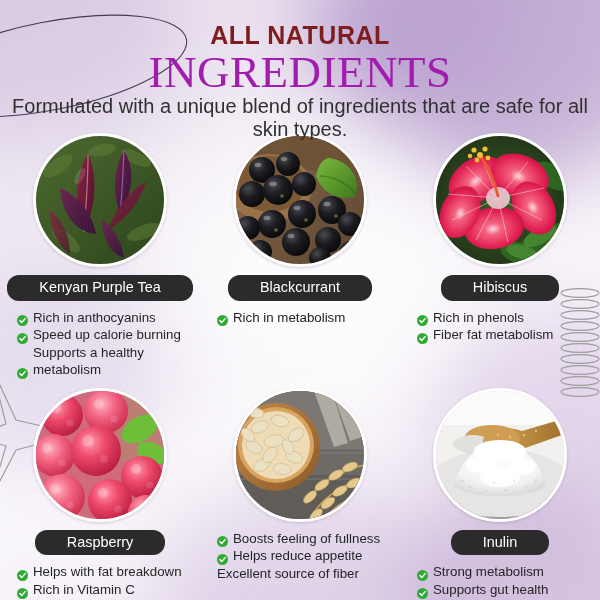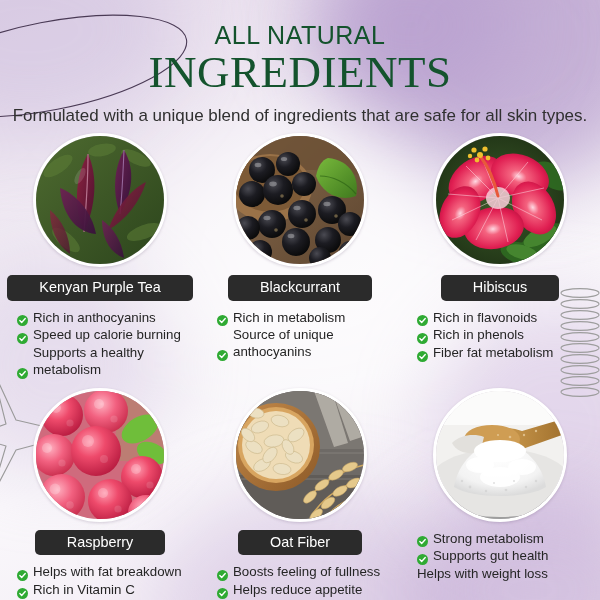--- a/index.html
+++ b/index.html
@@ -82,36 +82,35 @@
   
   .header {
     position: absolute;
     top: 22px; left: 0; right: 0;
     text-align: center;
     z-index: 5;
   }
   .title-top {
     font-size: 25px;
     letter-spacing: 0.5px;
-    color: #14532d;
-    font-weight: 400;
+    color: #7f1d1d;
+    font-weight: 700;
     line-height: 1.08;
   }
   .title-main {
     font-family: "Liberation Serif", serif;
     font-size: 45px;
     font-weight: 400;
     letter-spacing: 0.5px;
-    color: #14532d;
+    color: #a21caf;
     line-height: 1.0;
     margin-top: 1px;
   }
   .subtitle {
-    margin-top: 11px;
-    font-size: 17px;
+    font-size: 20px;
     color: #303030;
     font-weight: 400;
   }
   
   .grid {
     position: absolute;
     top: 133px;
     left: 0;
     width: 600px;
     z-index: 4;
@@ -135,21 +134,21 @@
     box-shadow: 0 1px 3px rgba(80,60,95,0.22);
     overflow: hidden;
     position: relative;
     background: #cfc6d4;
   }
   .photo svg { display: block; }
   .pill {
     margin-top: 8px;
     background: #2b2b2b;
     color: #ffffff;
-    border-radius: 5px;
+    border-radius: 12px;
     padding: 4px 32px 5px;
     font-size: 14.4px;
     line-height: 1.15;
     white-space: nowrap;
     text-align: center;
   }
   .benefits {
     margin-top: 9px;
     width: 178px;
     padding-left: 6px;
@@ -351,27 +350,20 @@
         </div>
         <div class="pill">Blackcurrant</div>
         <div class="benefits">
           <div class="benefit">
             <svg class="check" viewBox="0 0 12 12">
               <circle cx="6" cy="6" r="6" fill="#2faa33"></circle>
               <path d="M3.1 6.1 L5.1 8.1 L9 3.9" stroke="#ffffff" stroke-width="1.5" fill="none" stroke-linecap="round" stroke-linejoin="round"></path>
             </svg>
             <span class="benefit-text">Rich in metabolism</span>
           </div>
-          <div class="benefit">
-            <svg class="check" viewBox="0 0 12 12">
-              <circle cx="6" cy="6" r="6" fill="#2faa33"></circle>
-              <path d="M3.1 6.1 L5.1 8.1 L9 3.9" stroke="#ffffff" stroke-width="1.5" fill="none" stroke-linecap="round" stroke-linejoin="round"></path>
-            </svg>
-            <span class="benefit-text">Source of unique anthocyanins</span>
-          </div>
         </div>
       </div>
 
       <div class="card">
         <div class="photo">
           <svg width="128" height="128" viewBox="0 0 128 128">
             <defs>
               <radialGradient id="hibBg" cx="50%" cy="50%" r="75%">
                 <stop offset="0%" stop-color="#3c5c2a"></stop>
                 <stop offset="100%" stop-color="#17260f"></stop>
@@ -423,27 +415,20 @@
             </g>
           </svg>
         </div>
         <div class="pill">Hibiscus</div>
         <div class="benefits">
           <div class="benefit">
             <svg class="check" viewBox="0 0 12 12">
               <circle cx="6" cy="6" r="6" fill="#2faa33"></circle>
               <path d="M3.1 6.1 L5.1 8.1 L9 3.9" stroke="#ffffff" stroke-width="1.5" fill="none" stroke-linecap="round" stroke-linejoin="round"></path>
             </svg>
-            <span class="benefit-text">Rich in flavonoids</span>
-          </div>
-          <div class="benefit">
-            <svg class="check" viewBox="0 0 12 12">
-              <circle cx="6" cy="6" r="6" fill="#2faa33"></circle>
-              <path d="M3.1 6.1 L5.1 8.1 L9 3.9" stroke="#ffffff" stroke-width="1.5" fill="none" stroke-linecap="round" stroke-linejoin="round"></path>
-            </svg>
             <span class="benefit-text">Rich in phenols</span>
           </div>
           <div class="benefit">
             <svg class="check" viewBox="0 0 12 12">
               <circle cx="6" cy="6" r="6" fill="#2faa33"></circle>
               <path d="M3.1 6.1 L5.1 8.1 L9 3.9" stroke="#ffffff" stroke-width="1.5" fill="none" stroke-linecap="round" stroke-linejoin="round"></path>
             </svg>
             <span class="benefit-text">Fiber fat metabolism</span>
           </div>
         </div>
@@ -576,21 +561,20 @@
               <ellipse cx="74" cy="106" rx="8" ry="4" transform="rotate(-42 74 106)"></ellipse>
               <ellipse cx="118" cy="92" rx="8" ry="4" transform="rotate(-24 118 92)"></ellipse>
               <ellipse cx="104" cy="100" rx="8" ry="4" transform="rotate(-30 104 100)"></ellipse>
               <ellipse cx="92" cy="112" rx="8" ry="4" transform="rotate(-38 92 112)"></ellipse>
               <ellipse cx="80" cy="124" rx="8" ry="4" transform="rotate(-44 80 124)"></ellipse>
               <ellipse cx="120" cy="110" rx="8" ry="4" transform="rotate(-26 120 110)"></ellipse>
               <ellipse cx="108" cy="120" rx="8" ry="4" transform="rotate(-32 108 120)"></ellipse>
             </g>
           </svg>
         </div>
-        <div class="pill">Oat Fiber</div>
         <div class="benefits">
           <div class="benefit">
             <svg class="check" viewBox="0 0 12 12">
               <circle cx="6" cy="6" r="6" fill="#2faa33"></circle>
               <path d="M3.1 6.1 L5.1 8.1 L9 3.9" stroke="#ffffff" stroke-width="1.5" fill="none" stroke-linecap="round" stroke-linejoin="round"></path>
             </svg>
             <span class="benefit-text">Boosts feeling of fullness</span>
           </div>
           <div class="benefit">
             <svg class="check" viewBox="0 0 12 12">
@@ -647,20 +631,21 @@
                 <circle cx="26" cy="90" r="1.2"></circle>
             </g>
             <g fill="#e8cb9a" opacity="0.8">
               <circle cx="74" cy="46" r="1.3"></circle>
                 <circle cx="88" cy="44" r="1.2"></circle>
               <circle cx="100" cy="40" r="1.2"></circle>
                 <circle cx="62" cy="44" r="1.1"></circle>
             </g>
           </svg>
         </div>
+        <div class="pill">Inulin</div>
         <div class="benefits">
           <div class="benefit">
             <svg class="check" viewBox="0 0 12 12">
               <circle cx="6" cy="6" r="6" fill="#2faa33"></circle>
               <path d="M3.1 6.1 L5.1 8.1 L9 3.9" stroke="#ffffff" stroke-width="1.5" fill="none" stroke-linecap="round" stroke-linejoin="round"></path>
             </svg>
             <span class="benefit-text">Strong metabolism</span>
           </div>
           <div class="benefit">
             <svg class="check" viewBox="0 0 12 12">

